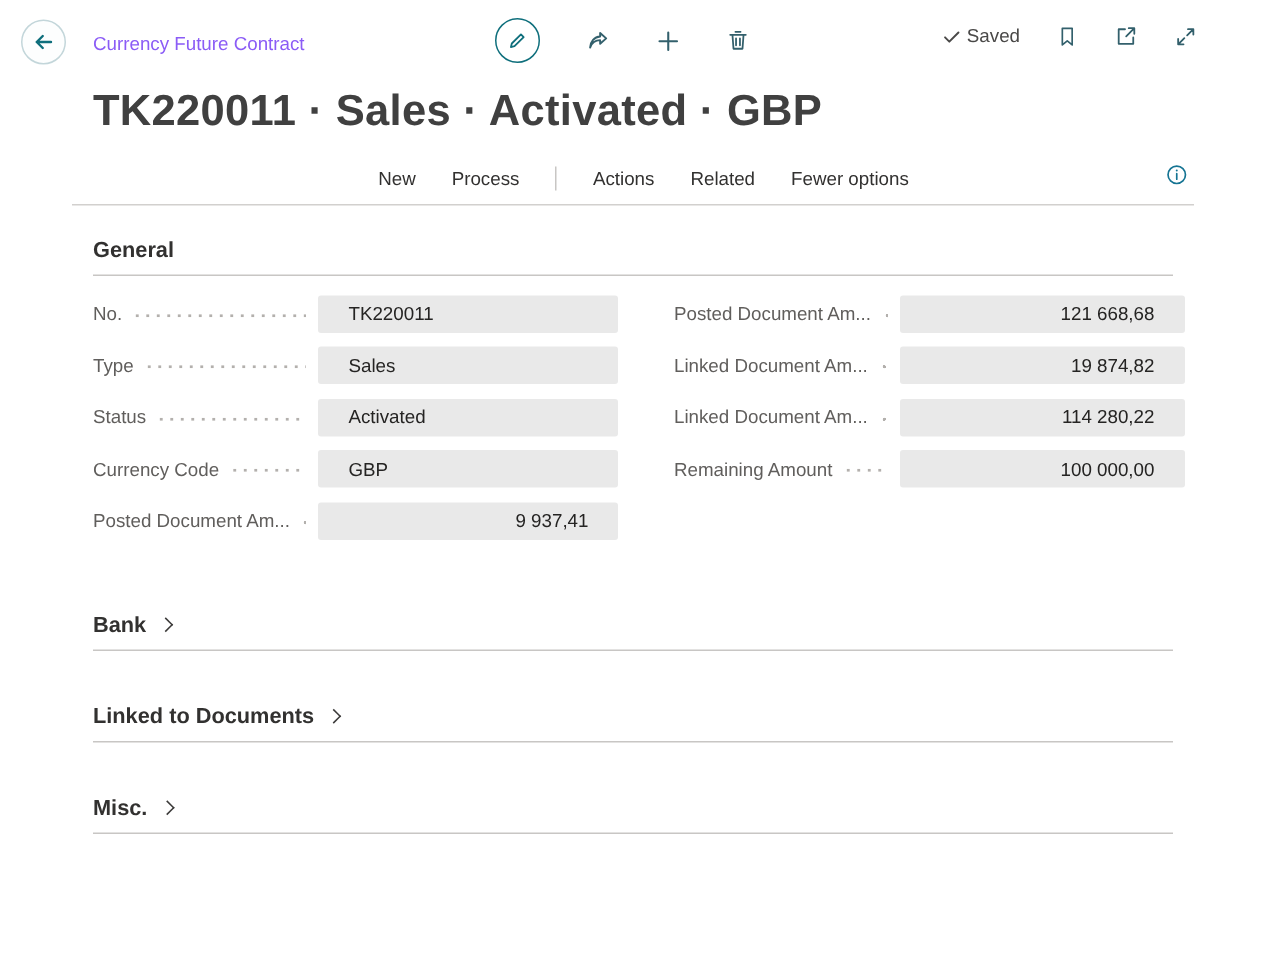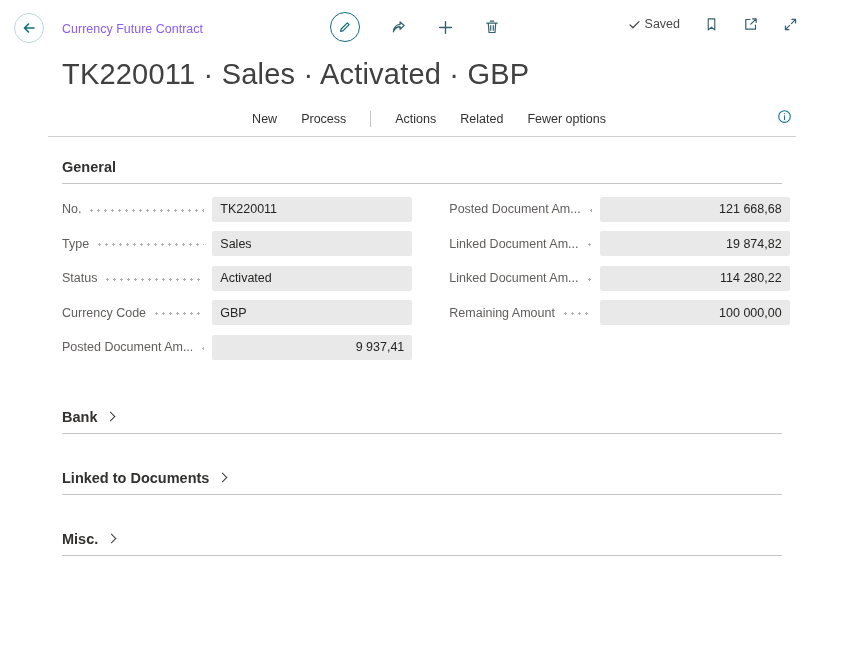--- a/index.html
+++ b/index.html
@@ -32,21 +32,21 @@
   }
   .icon-btn{
     border:none;background:transparent;padding:0;display:flex;align-items:center;justify-content:center;
     color:var(--icon);cursor:pointer;
   }
   .topbar-right{position:absolute;right:46px;top:16px;display:flex;align-items:center;gap:24px;}
   .saved{display:flex;align-items:center;gap:4px;color:#494847;font-size:12.5px;}
   .saved svg{color:#494847;}
   
   .page-title{
-    margin:0 0 0 62px;padding-top:2px;font-size:29px;font-weight:400;color:#404040;letter-spacing:.2px;
+    margin:0 0 0 62px;padding-top:2px;font-size:29px;font-weight:700;color:#404040;letter-spacing:.2px;
   }
   
   .menubar{
     margin:16px 48px 0 48px;height:30px;display:flex;align-items:center;gap:24px;
     border-bottom:1px solid #d2d0ce;padding:0 0 6px 14px;position:relative;font-size:12.5px;justify-content:center;
   }
   .menu-item{border:none;background:none;padding:0;font-size:12.5px;color:var(--text);cursor:pointer;font-family:inherit;}
   .menu-divider{width:1px;height:16px;background:#c8c6c4;}
   .info-btn{position:absolute;right:4px;top:2px;color:var(--info);}
   
@@ -63,21 +63,21 @@
   .form-grid{margin-top:8px;display:grid;grid-template-columns:1fr 1fr;column-gap:37px;}
   .frow{height:34.5px;display:flex;align-items:center;}
   .flabel{font-size:12.5px;color:var(--label);white-space:nowrap;flex-shrink:0;}
   .leader{
     flex:1;height:3px;margin:2px 8px 0 7px;min-width:4px;
     background-image:radial-gradient(circle, #b3b0ad 1px, transparent 1.2px);
     background-size:7px 3px;background-repeat:repeat-x;background-position:0 50%;
   }
   .fvalue{
     width:200px;height:25px;background:var(--field-bg);border-radius:2px;flex-shrink:0;
-    display:flex;align-items:center;padding:0 8px;font-size:12.5px;color:#252423;
+    display:flex;align-items:center;padding:0 20px;font-size:12.5px;color:#252423;
   }
   .col-right .fvalue{width:190px;}
   .fvalue.num{justify-content:flex-end;}
   .section{margin-top:44px;text-align:center;}
   .section + .section{margin-top:36px;}
   svg{display:block;}
 </style>
 </head>
 <body>
 

